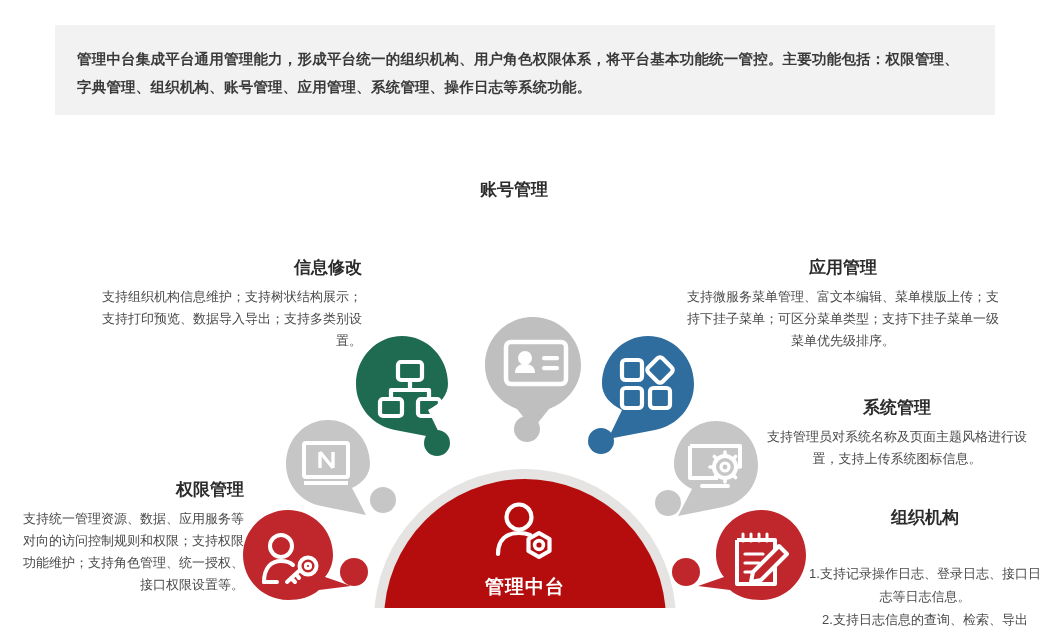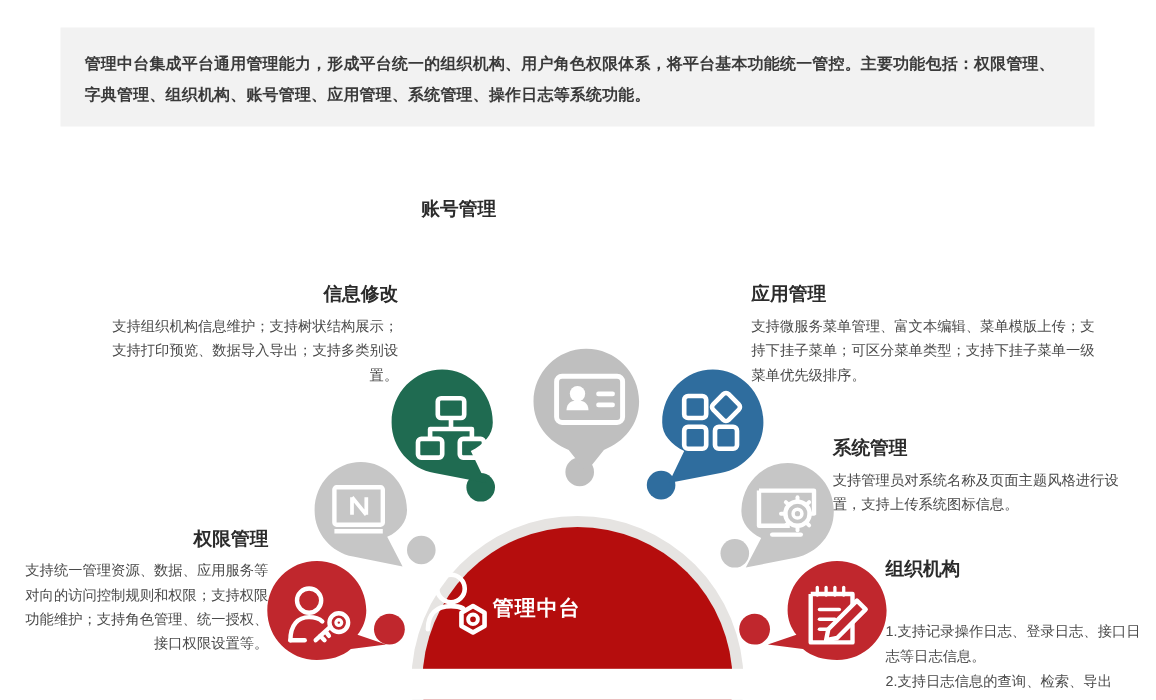--- a/index.html
+++ b/index.html
@@ -32,24 +32,24 @@
   
   .callout{position:absolute;}
   .callout .c-title{
     font-size:17px;font-weight:bold;color:#2b2b2b;
     line-height:24px;margin-bottom:6px;
   }
   .callout .c-body{
     font-size:13px;line-height:22px;color:#4a4a4a;white-space:pre-line;
   }
   .align-right{text-align:right;}
-  .align-left{text-align:left;}
+  .align-left{text-align:center;}
 
   #co-account{left:383px;top:178px;width:262px;}
-  #co-account .c-title{text-align:left;}
+  #co-account .c-title{text-align:center;}
   #co-account .c-body{text-align:left;}
 
   #co-org{left:100px;top:256px;width:262px;}
   #co-app{left:683px;top:256px;width:320px;}
   #co-dict{left:14px;top:364px;width:240px;}
   #co-system{left:757px;top:396px;width:280px;}
   #co-perm{left:14px;top:478px;width:230px;}
   #co-log{left:805px;top:506px;width:240px;}
   #co-log .c-body{line-height:23px;margin-top:32px;}
 
@@ -63,21 +63,21 @@
     position:absolute;left:384px;top:479px;width:282px;height:282px;
     border-radius:50%;
     background:#b50d0d;
   }
   #hub-mask{
     position:absolute;left:370px;top:608px;width:312px;height:40px;
     background:#ffffff;
   }
   #hub-content{
     position:absolute;left:384px;top:500px;width:282px;height:100px;
-    display:flex;align-items:center;justify-content:flex-start;
+    display:flex;flex-direction:column;align-items:center;justify-content:space-between;
   }
   #hub-content .hub-icon{width:64px;height:64px;}
   #hub-label{
     margin-top:6px;color:#ffffff;font-size:19px;font-weight:bold;letter-spacing:1px;
   }
 
   
   .pin{position:absolute;}
   .pin svg{display:block;overflow:visible;}
   .dot{position:absolute;border-radius:50%;}

